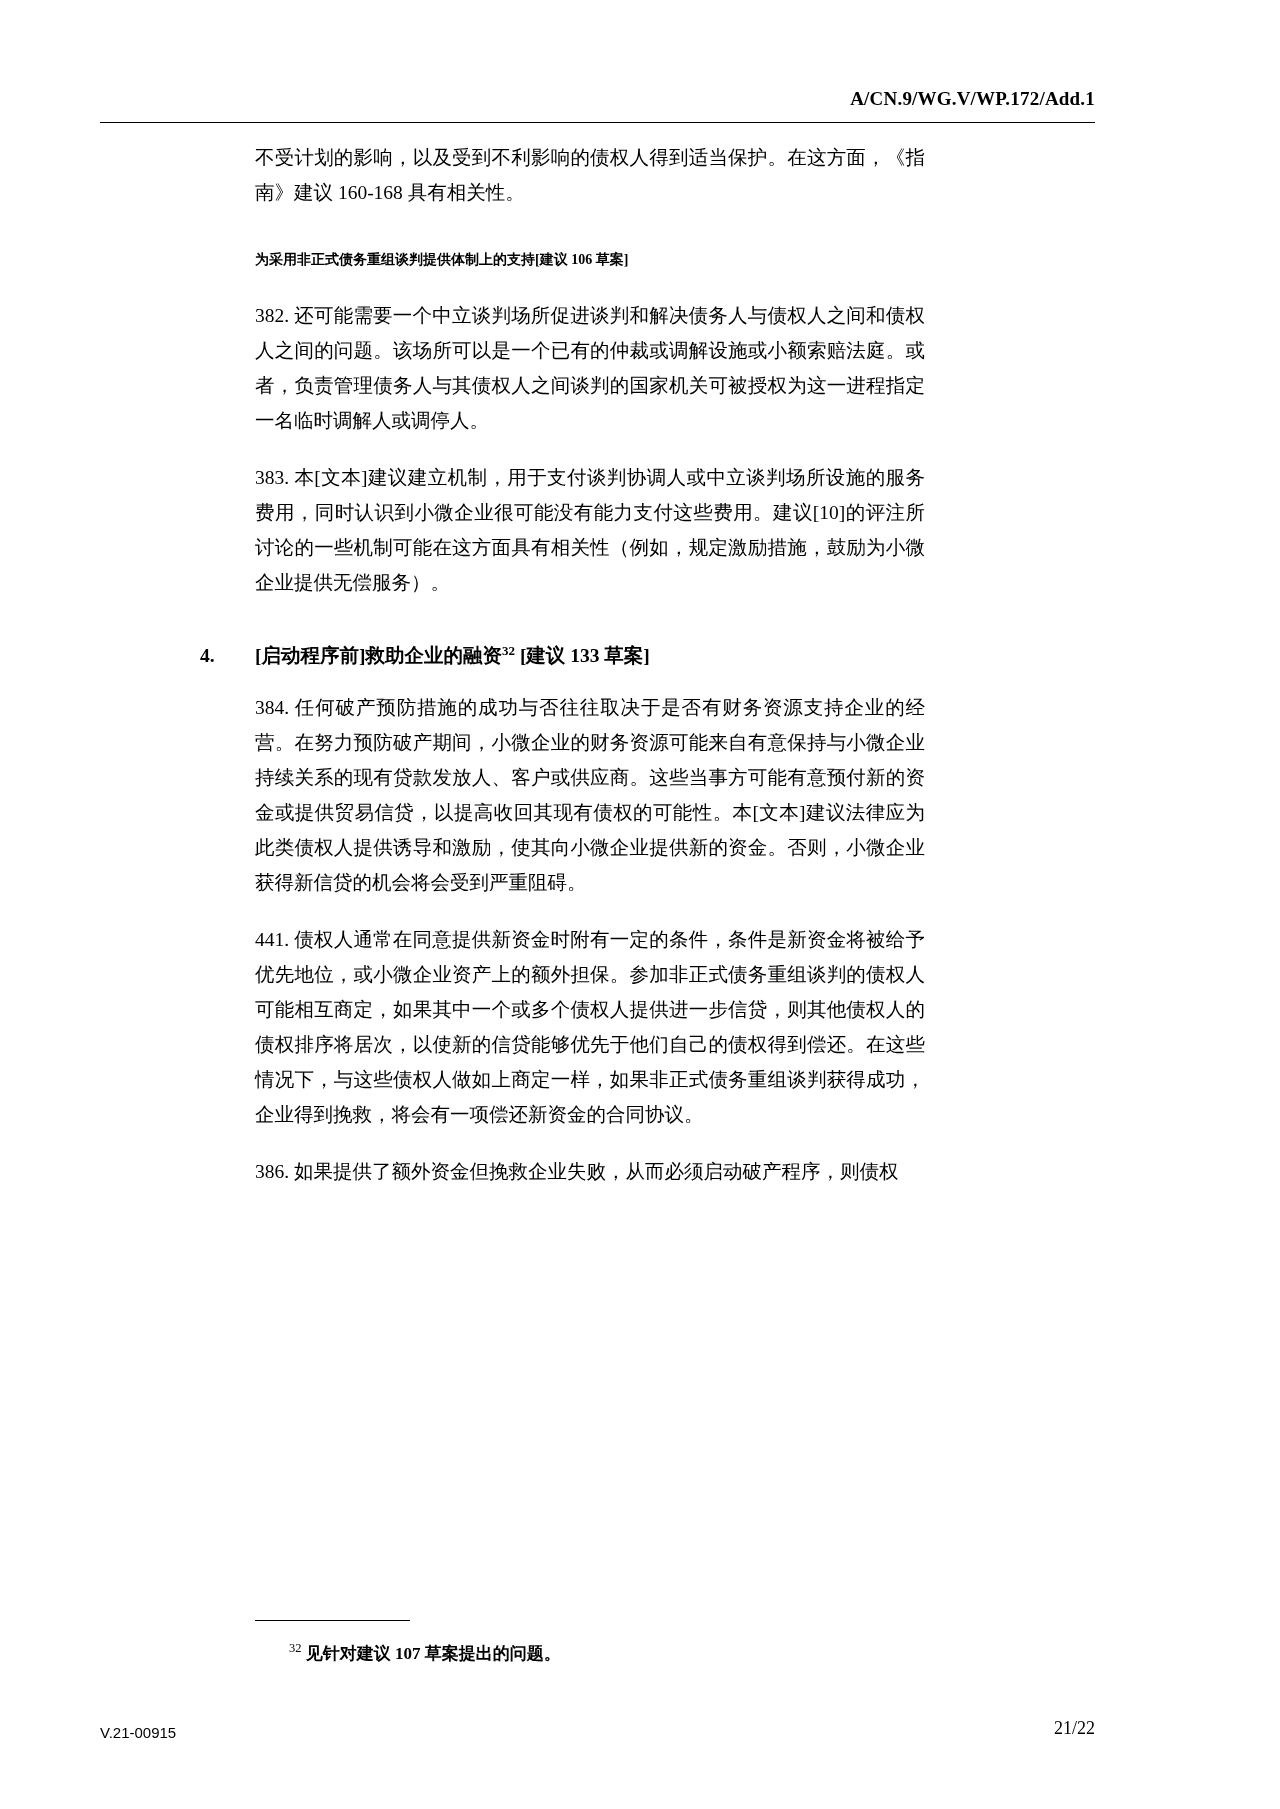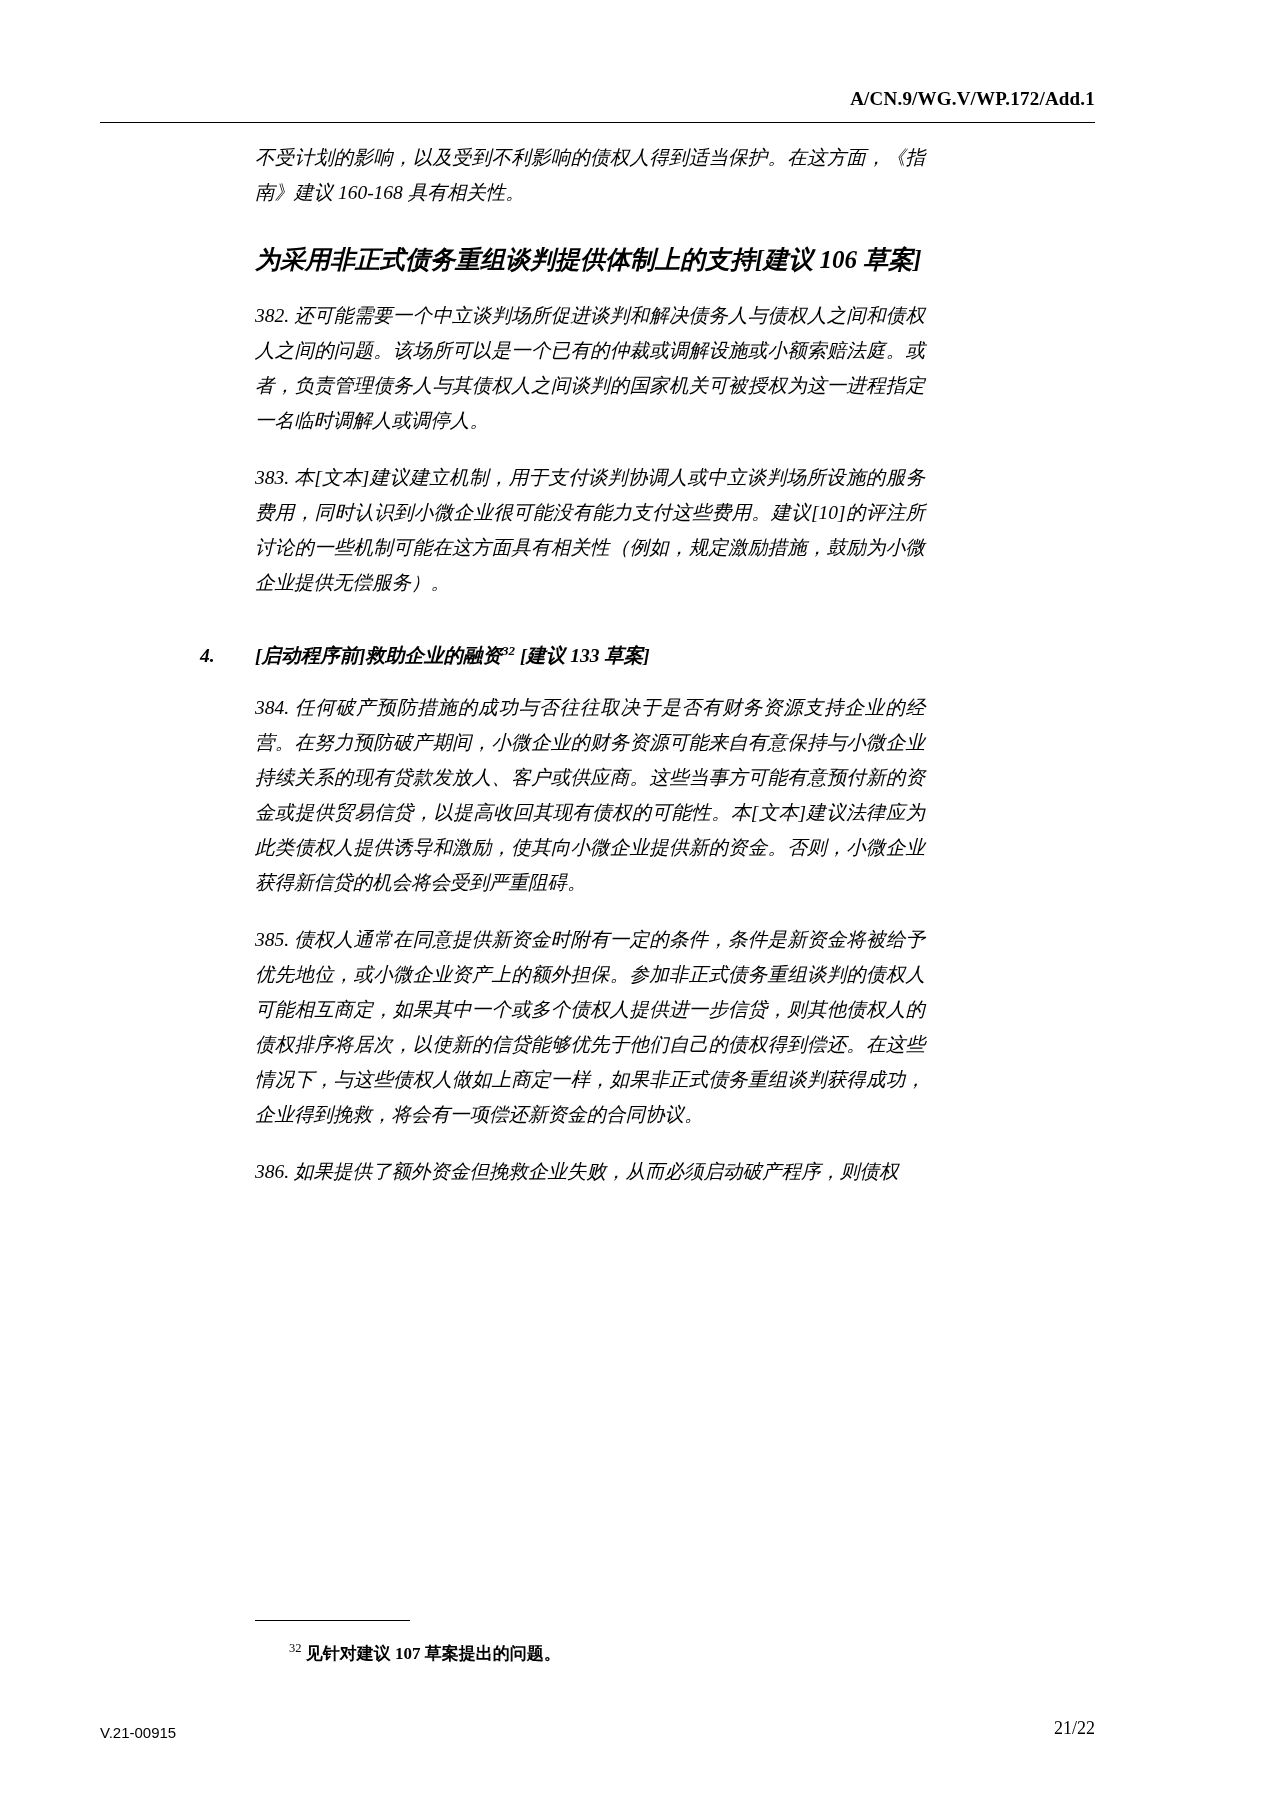--- a/index.html
+++ b/index.html
@@ -33,35 +33,34 @@
     top: 122px;
     left: 100px;
     right: 100px;
     border-top: 1.3px solid #000;
   }
   .content {
     position: absolute;
     top: 140px;
     left: 255px;
     width: 670px;
-    font-style: italic;
   }
   p.para {
     margin: 0 0 6px 0;
     font-size: 19.5px;
     line-height: 35px;
     text-align: justify;
     text-justify: inter-ideograph;
   }
   p.para.gap {
     margin-top: 22px;
   }
   .subhead {
     margin: 34px 0 18px 0;
-    font-size: 25px;
+    font-size: 14px;
     font-weight: bold;
     line-height: 32px;
   }
   .section-head {
     position: relative;
     margin: 40px 0 18px 0;
     padding-left: 0;
     font-size: 19.5px;
     font-weight: bold;
     line-height: 32px;
@@ -134,21 +133,21 @@
 
     <p class="para gap">383. 本[文本]建议建立机制，用于支付谈判协调人或中立谈判场所设施的服务费用，同时认识到小微企业很可能没有能力支付这些费用。建议[10]的评注所讨论的一些机制可能在这方面具有相关性（例如，规定激励措施，鼓励为小微企业提供无偿服务）。</p>
 
     <div class="section-head">
       <span class="num">4.</span>
       <span>[启动程序前]救助企业的融资</span><span class="sup">32</span><span> [建议 133 草案]</span>
     </div>
 
     <p class="para">384. 任何破产预防措施的成功与否往往取决于是否有财务资源支持企业的经营。在努力预防破产期间，小微企业的财务资源可能来自有意保持与小微企业持续关系的现有贷款发放人、客户或供应商。这些当事方可能有意预付新的资金或提供贸易信贷，以提高收回其现有债权的可能性。本[文本]建议法律应为此类债权人提供诱导和激励，使其向小微企业提供新的资金。否则，小微企业获得新信贷的机会将会受到严重阻碍。</p>
 
-    <p class="para gap">385. 债权人通常在同意提供新资金时附有一定的条件，条件是新资金将被给予优先地位，或小微企业资产上的额外担保。参加非正式债务重组谈判的债权人可能相互商定，如果其中一个或多个债权人提供进一步信贷，则其他债权人的债权排序将居次，以使新的信贷能够优先于他们自己的债权得到偿还。在这些情况下，与这些债权人做如上商定一样，如果非正式债务重组谈判获得成功，企业得到挽救，将会有一项偿还新资金的合同协议。</p>
+    <p class="para gap">441. 债权人通常在同意提供新资金时附有一定的条件，条件是新资金将被给予优先地位，或小微企业资产上的额外担保。参加非正式债务重组谈判的债权人可能相互商定，如果其中一个或多个债权人提供进一步信贷，则其他债权人的债权排序将居次，以使新的信贷能够优先于他们自己的债权得到偿还。在这些情况下，与这些债权人做如上商定一样，如果非正式债务重组谈判获得成功，企业得到挽救，将会有一项偿还新资金的合同协议。</p>
 
     <p class="para gap">386. 如果提供了额外资金但挽救企业失败，从而必须启动破产程序，则债权</p>
 
   </div>
 
   <div class="footnote-rule"></div>
   <div class="footnote">
     <span class="fn-sup">32</span><span> 见针对建议 107 草案提出的问题。</span>
   </div>
 

